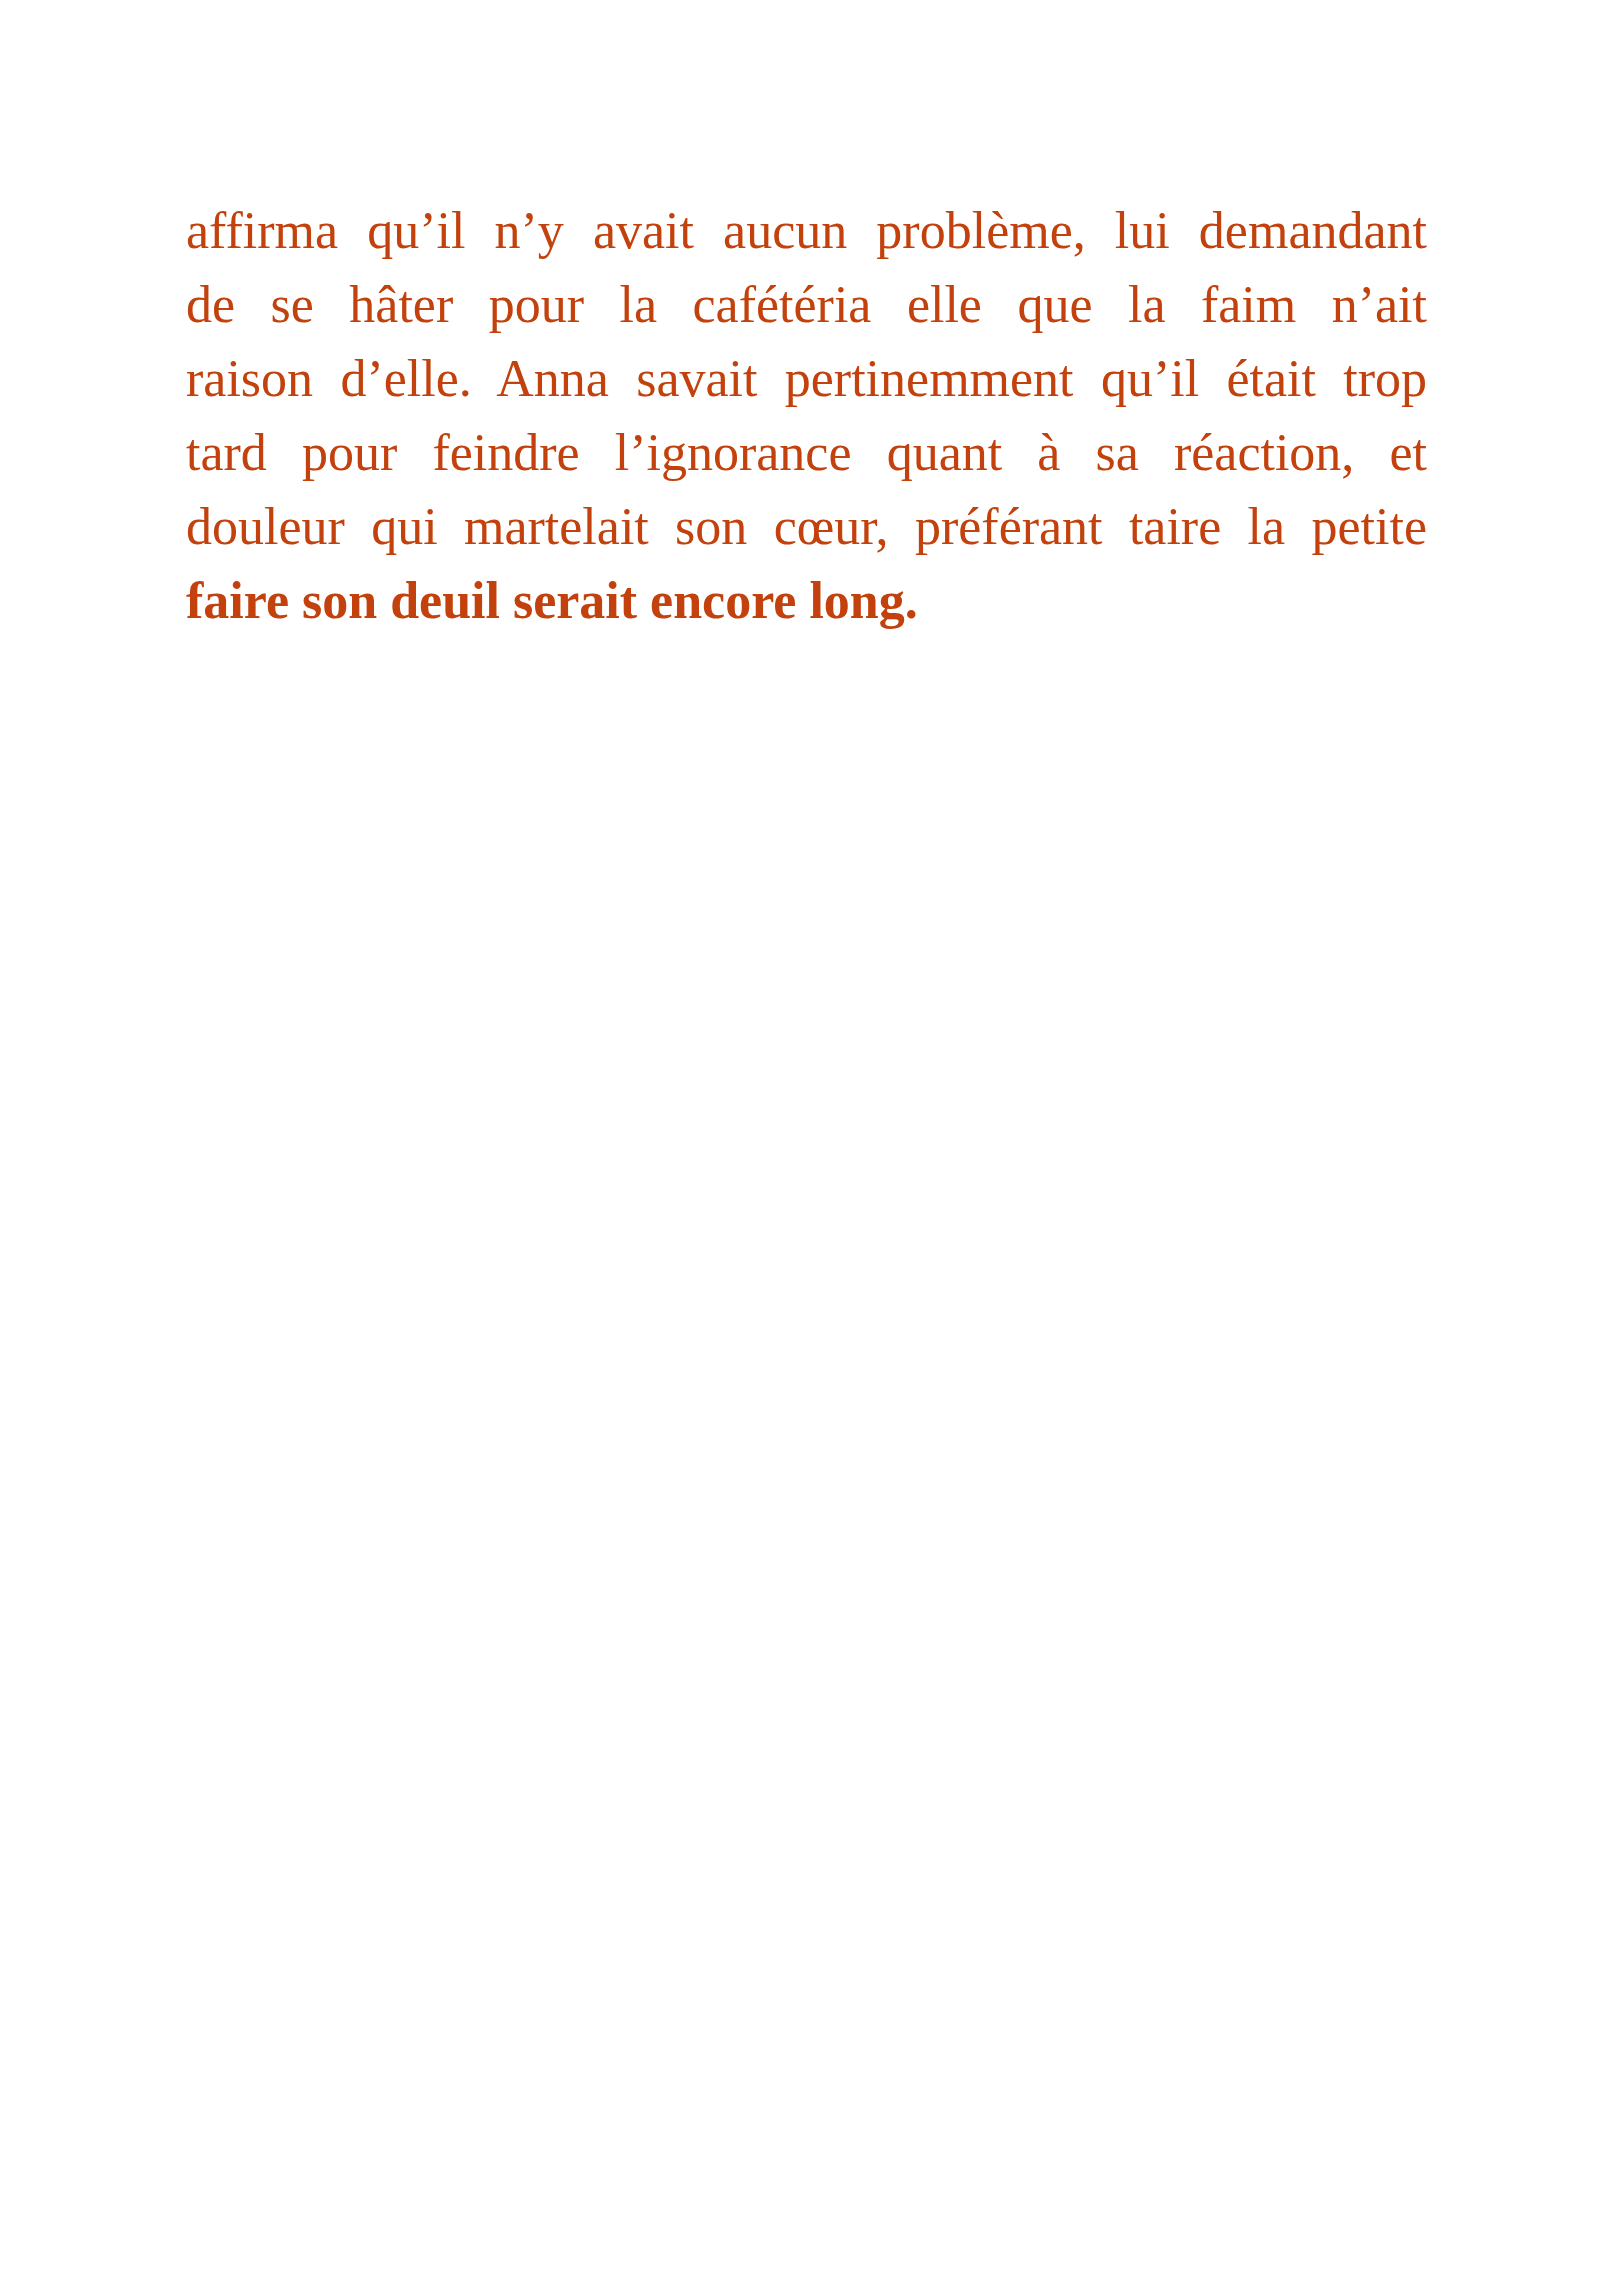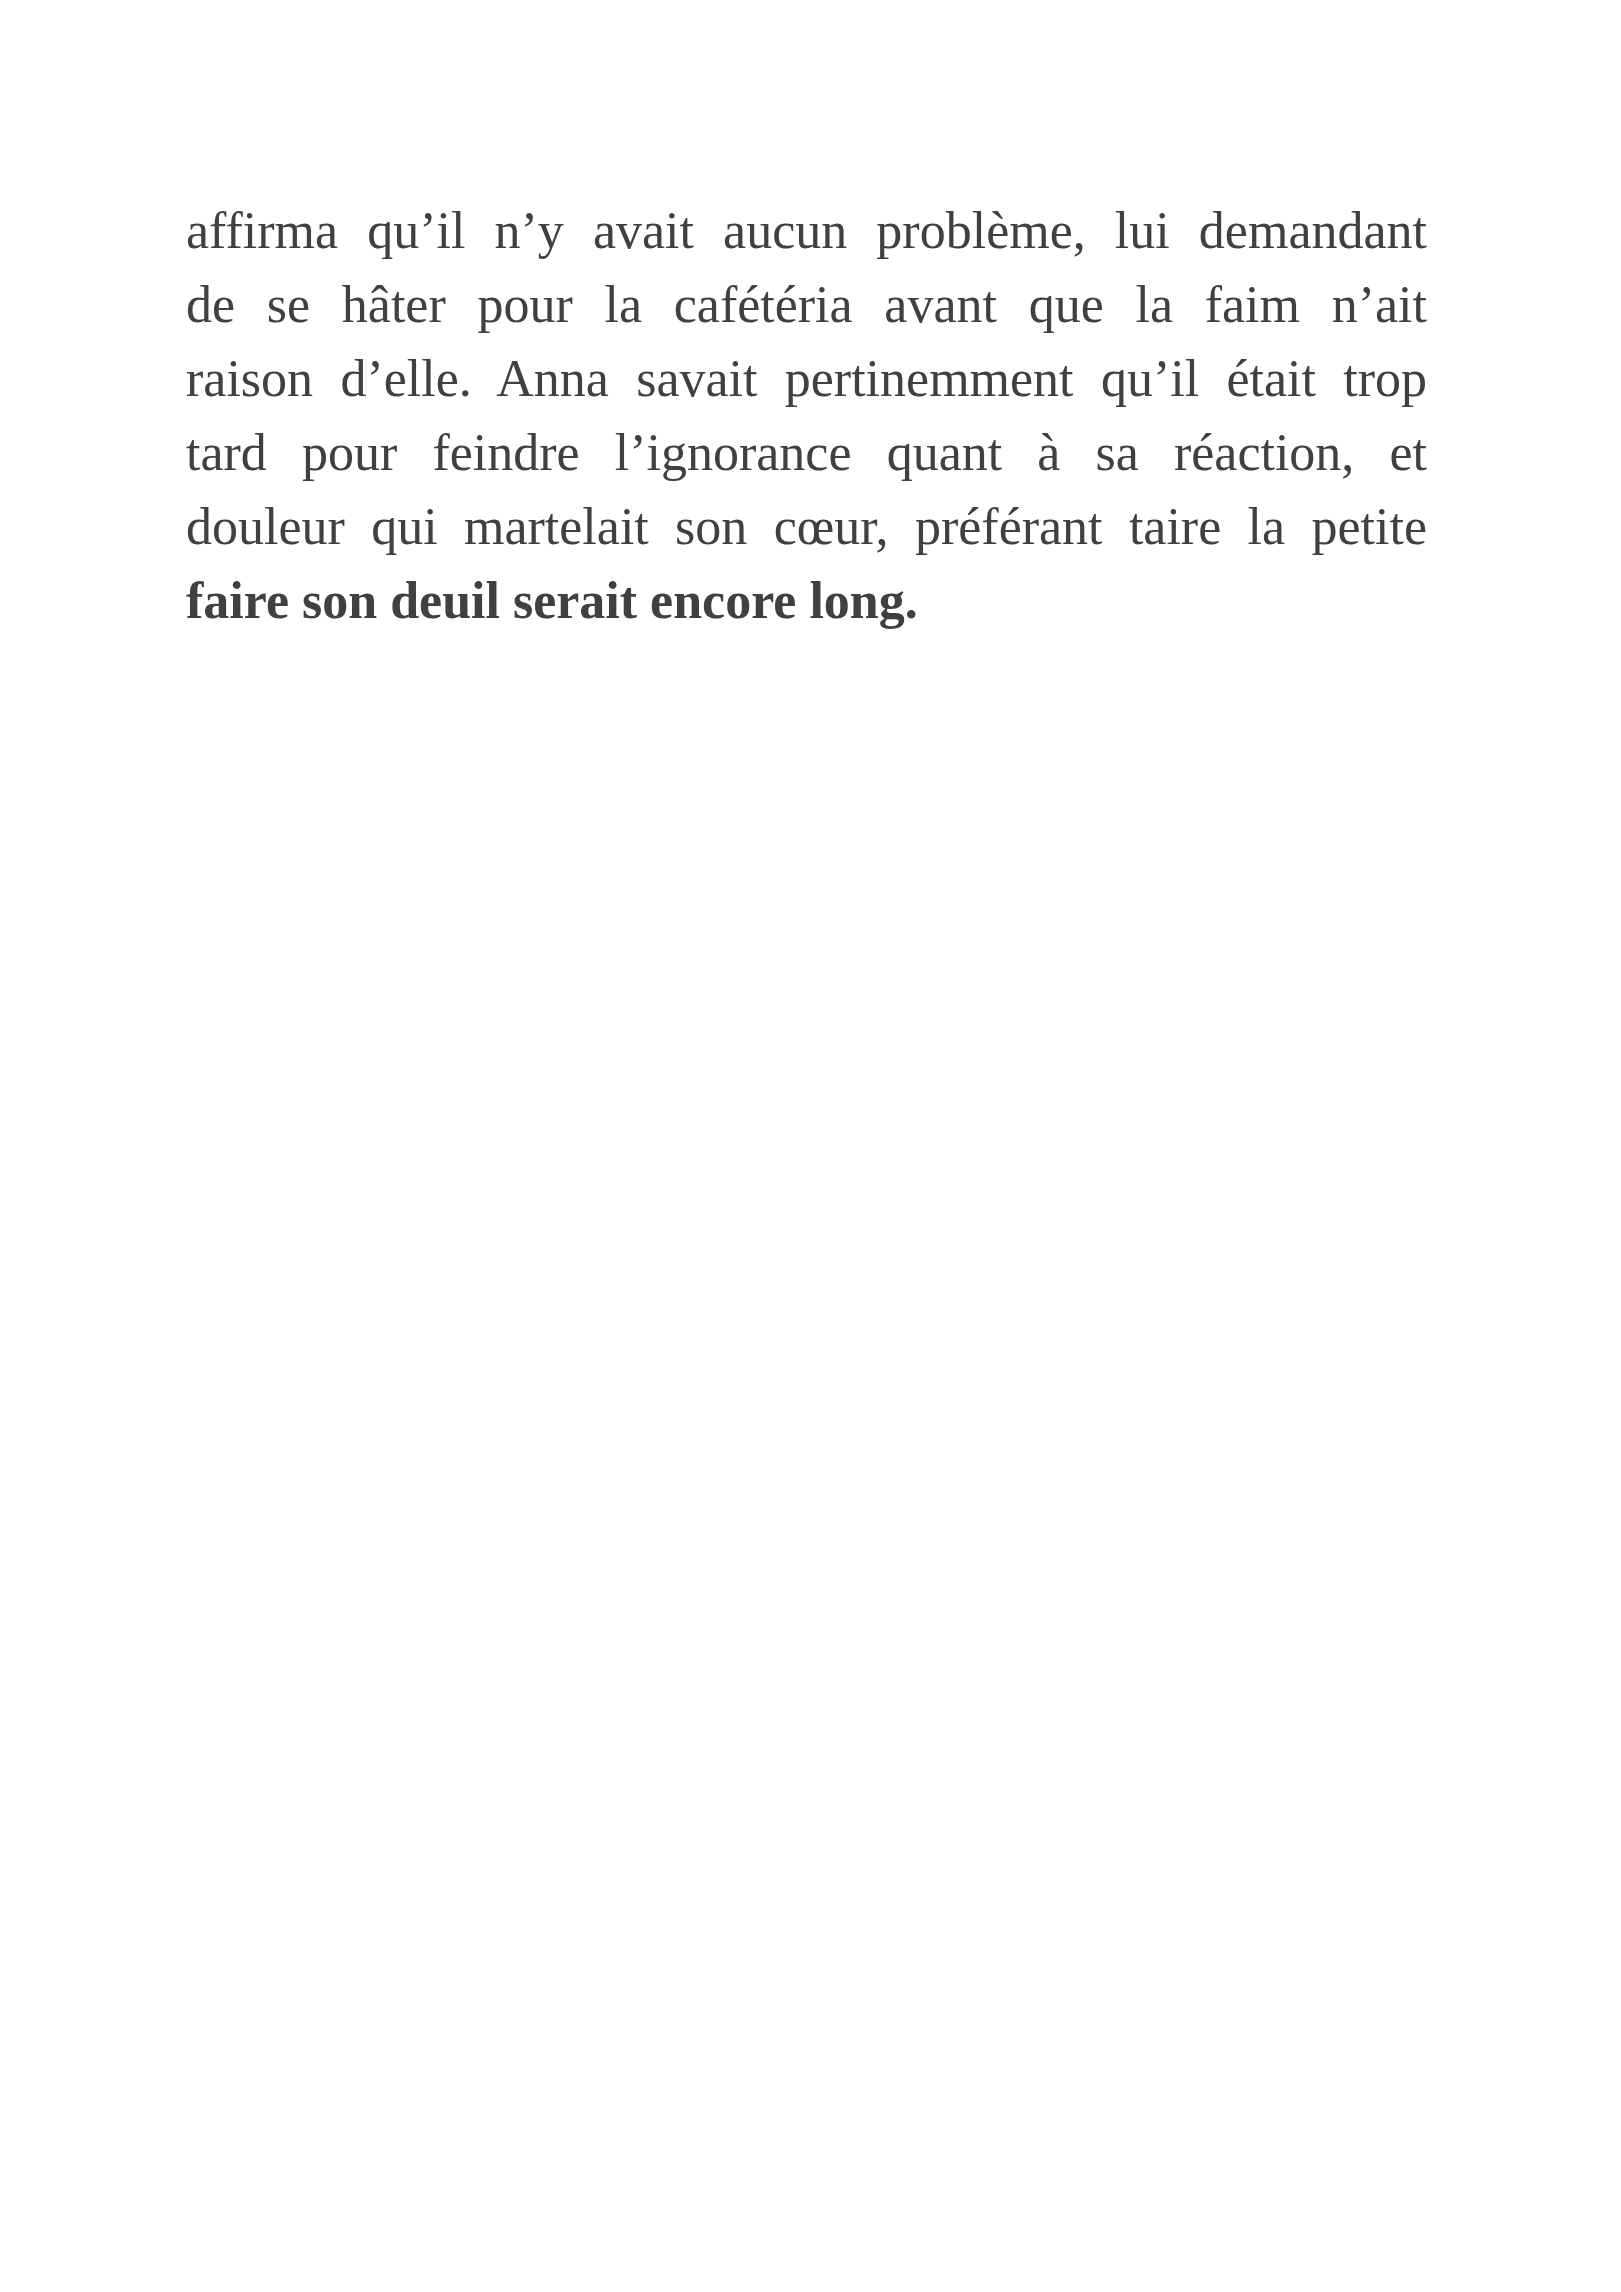--- a/index.html
+++ b/index.html
@@ -22,37 +22,37 @@
   .text-block {
     position: absolute;
     left: 186px;
     top: 194px;
     width: 1241px;
     color: #000000;
   }
   .para-line {
     font-size: 52px;
     line-height: 74px;
-    color: #404040;
+    color: #c2410c;
     text-align: justify;
     text-align-last: justify;
     text-justify: inter-word;
   }
   .para-line.last-line {
     text-align: left;
     text-align-last: left;
     font-weight: bold;
   }
 </style>
 </head>
 <body>
 
 <div class="page">
   <div class="text-block">
     <div class="para-line">affirma qu’il n’y avait aucun problème, lui demandant</div>
-    <div class="para-line">de se hâter pour la cafétéria avant que la faim n’ait</div>
+    <div class="para-line">de se hâter pour la cafétéria elle que la faim n’ait</div>
     <div class="para-line">raison d’elle. Anna savait pertinemment qu’il était trop</div>
     <div class="para-line">tard pour feindre l’ignorance quant à sa réaction, et</div>
     <div class="para-line">douleur qui martelait son cœur, préférant taire la petite</div>
     <div class="para-line last-line">faire son deuil serait encore long.</div>
   </div>
 </div>
 
 
 </body></html>

